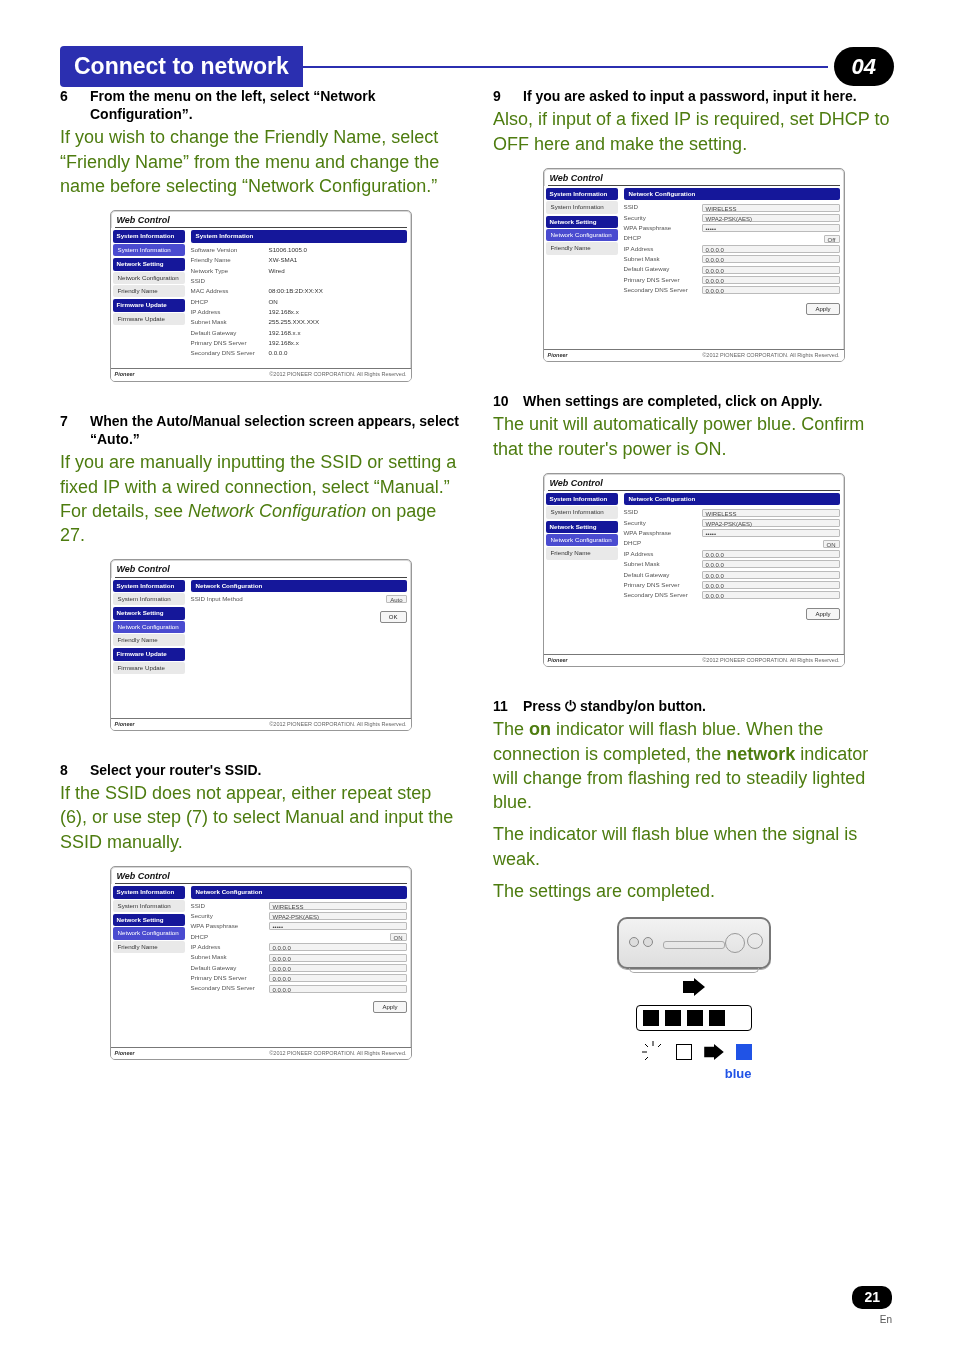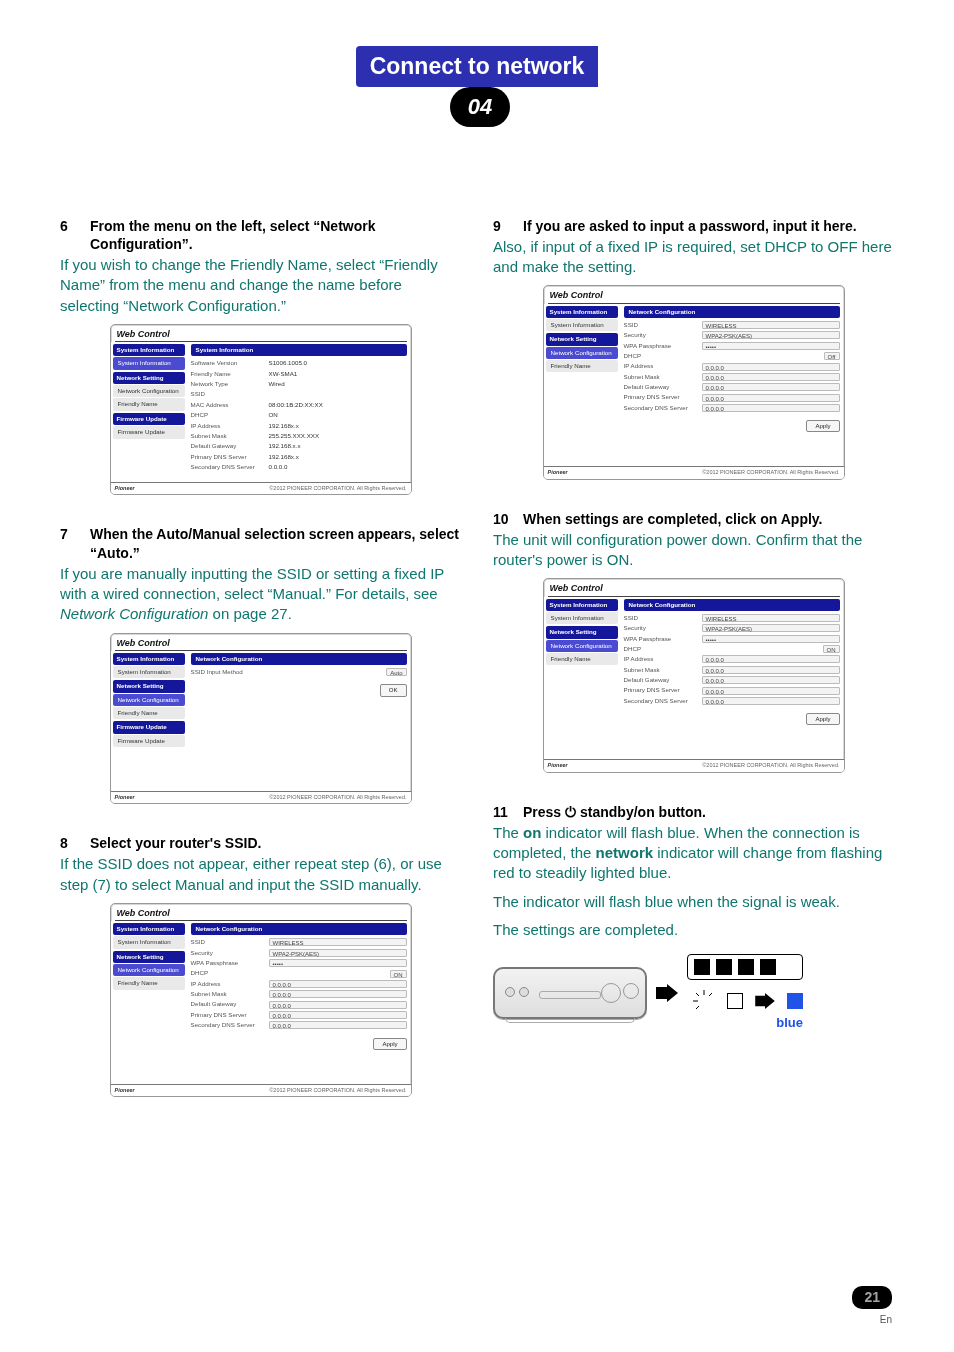--- a/index.html
+++ b/index.html
@@ -17,22 +17,20 @@
     box-sizing: border-box;
     padding: 46px 60px 20px 60px;
     position: relative;
     min-height: 1352px;
   }
 
   
   .chapter-bar {
     display: flex;
     align-items: center;
-    margin-bottom: 90px;
-    flex-direction: column;
   }
   .chapter-title {
     color: #fff;
     background: #2b2fb0;
     font-size: 23px;
     font-weight: bold;
     padding: 5px 14px 5px 14px;
     border-radius: 4px 0 0 4px;
     flex: 0 0 auto;
   }
@@ -66,32 +64,32 @@
     font-size: 14px;
     margin: 0 0 2px 0;
     line-height: 1.3;
     display: flex;
   }
   .step-num {
     min-width: 30px;
     font-size: 14px;
   }
   .body-light {
-    color: #0f766e;
-    font-size: 15px;
+    color: #4d7c0f;
+    font-size: 18px;
     line-height: 1.35;
     margin: 2px 0 8px 0;
   }
   .body-light em, .body-light i { font-style: italic; }
 
   
   .panel {
     border: 1px solid #989898;
     border-radius: 5px;
-    margin: 0 auto 30px auto;
+    margin: 12px auto 30px auto;
     width: 300px;
     font-size: 6.2px;
     background: #fff;
     box-shadow: 0 0 0 1px #d7d7d7 inset;
     overflow: hidden;
   }
   .panel-title {
     font-weight: bold;
     font-style: italic;
     font-size: 9px;
@@ -186,20 +184,21 @@
   }
   .panel-footer .cpr { font-style: normal; font-weight: normal; color:#666; }
 
   
   .illus-wrap {
     display:flex;
     align-items:center;
     justify-content:flex-start;
     gap:9px;
     margin-top:14px;
+    flex-direction:column;
   }
   .device-box {
     width:150px;
     height:48px;
     border:2px solid #777;
     border-radius:10px;
     background: linear-gradient(#f2f2f2,#dedede);
     position:relative;
     box-shadow:0 1px 0 #aaa;
   }
@@ -219,21 +218,21 @@
   .led.blue{background:#2053e6;border-color:#2053e6;}
   svg.arrow{display:block;}
 
   .page-number {
     position:absolute;
     right:62px;
     bottom:26px;
     text-align:right;
   }
   .page-number .pill{
-    background:#000;color:#a3a3a3;border-radius:10px;
+    background:#000;color:#ffffff;border-radius:10px;
     padding:2px 12px;font-weight:bold;font-size:14px;
     display:inline-block;
   }
   .page-number .en{ font-size:10px;color:#555;margin-top:4px;text-align:right;}
 
 </style>
 </head>
 <body>
 
 <div class="page">
@@ -489,21 +488,21 @@
         <div class="panel-footer">
           <span>Pioneer</span>
           <span class="cpr">©2012 PIONEER CORPORATION. All Rights Reserved.</span>
         </div>
       </div>
 
       <div class="step-heading">
         <span class="step-num">10</span>
         <span>When settings are completed, click on Apply.</span>
       </div>
-      <div class="body-light">The unit will configuration power down. Confirm that the router's power is ON.</div>
+      <div class="body-light">The unit will automatically power blue. Confirm that the router's power is ON.</div>
 
       <div class="panel">
         <div class="panel-title">Web Control</div>
         <div class="panel-rule"></div>
         <div class="panel-body">
           <div class="panel-sidebar">
             <div class="sb-group-title">System Information</div>
             <div class="sb-item">System Information</div>
             <div class="sb-group-title">Network Setting</div>
             <div class="sb-item active">Network Configuration</div>

